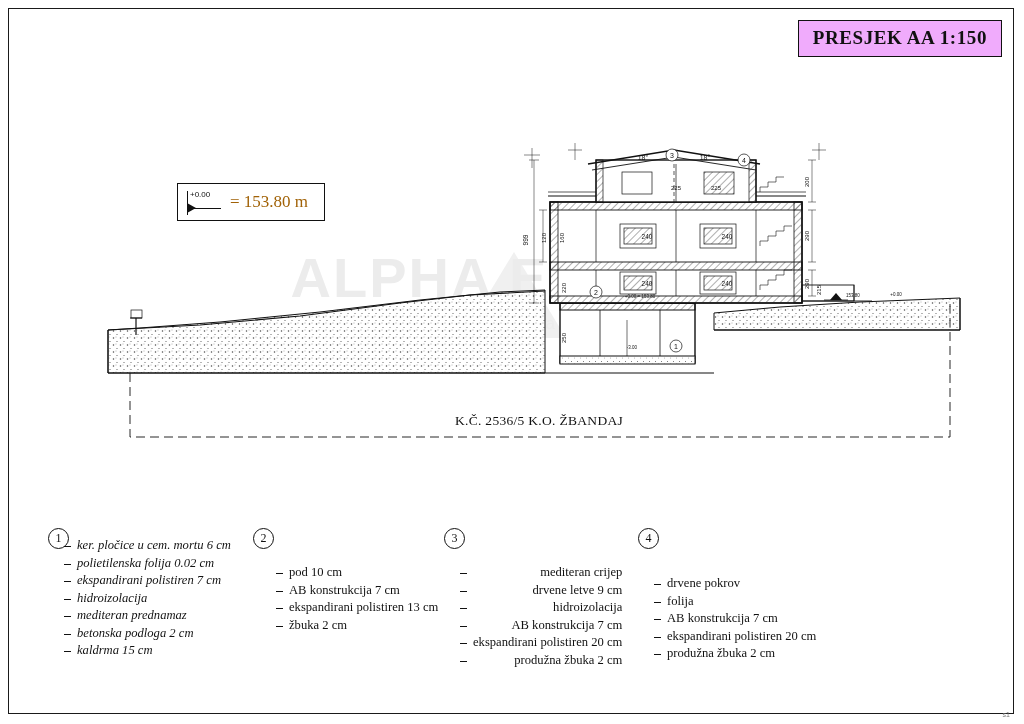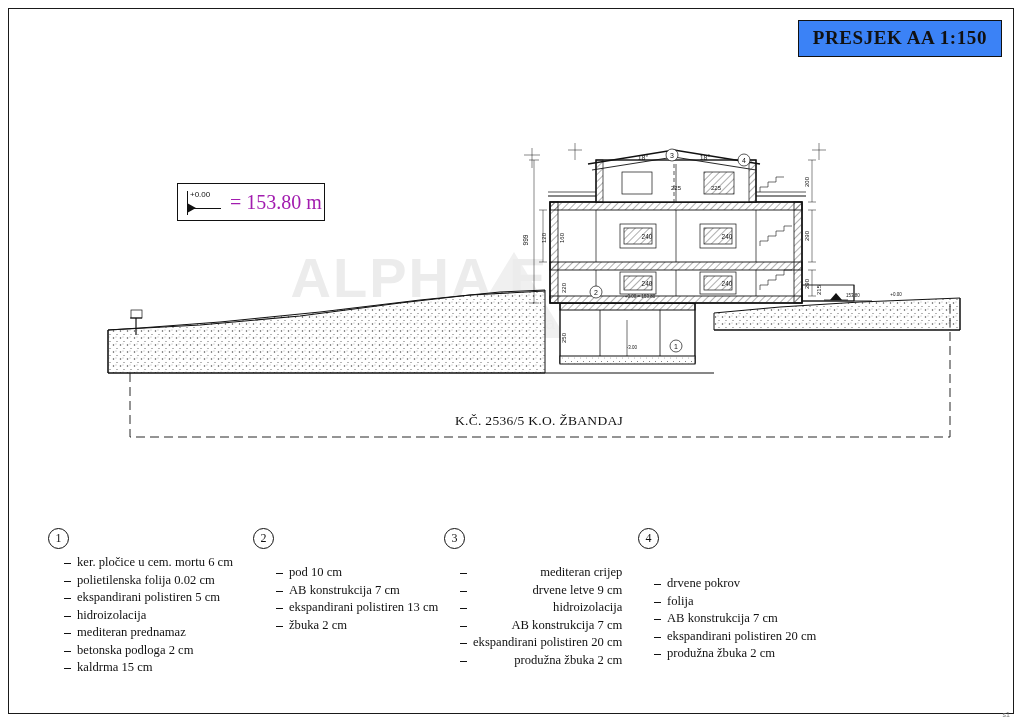--- a/index.html
+++ b/index.html
@@ -27,21 +27,21 @@
     border: 1.5px solid #1a1a1a;
     box-sizing: border-box;
   }
   
   .title-block {
     position: absolute;
     right: 22px;
     top: 20px;
     border: 1.5px solid #111;
     padding: 6px 14px 7px 14px;
-    background: #3b82f6;
+    background: #f0abfc;
     box-sizing: border-box;
   }
   .title-block .t-text {
     font-family: "Liberation Serif", serif;
     font-size: 19px;
     font-weight: bold;
     letter-spacing: 0.6px;
     color: #111;
     white-space: nowrap;
   }
@@ -92,22 +92,22 @@
   }
   .datum-mark .lbl {
     position: absolute;
     left: 12px;
     top: 6px;
     font-size: 8px;
     font-family: "Liberation Sans", sans-serif;
     color: #111;
   }
   .datum-val {
-    font-size: 20px;
-    color: #a21caf;
+    font-size: 17px;
+    color: #a16207;
     white-space: nowrap;
     font-family: "Liberation Serif", serif;
   }
   
   .watermark {
     position: absolute;
     left: 0;
     top: 250px;
     width: 100%;
     text-align: center;
@@ -426,24 +426,24 @@
     </div>
     <div class="datum-val">= 153.80 m</div>
   </div>
 
   <div class="plot-label">K.Č. 2536/5 K.O. ŽBANDAJ</div>
 
   <div class="legend">
 
     <div class="legend-col" style="left:12px;">
       <div class="circ">1</div>
-      <ul style="left:16px; top:26px;">
+      <ul style="left:16px; top:9px;font-style:italic;">
         <li>ker. pločice u cem. mortu 6 cm</li>
         <li>polietilenska folija 0.02 cm</li>
-        <li>ekspandirani polistiren 5 cm</li>
+        <li>ekspandirani polistiren 7 cm</li>
         <li>hidroizolacija</li>
         <li>mediteran prednamaz</li>
         <li>betonska podloga 2 cm</li>
         <li>kaldrma 15 cm</li>
       </ul>
     </div>
 
     <div class="legend-col" style="left:217px;">
       <div class="circ">2</div>
       <ul style="left:23px; top:36px;">

